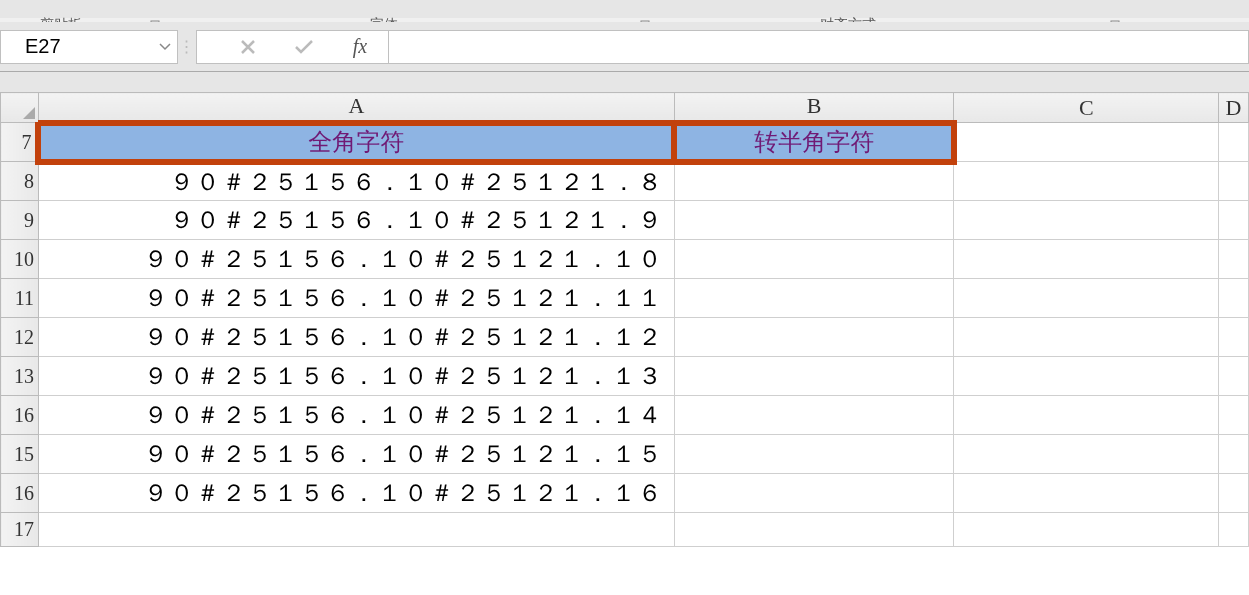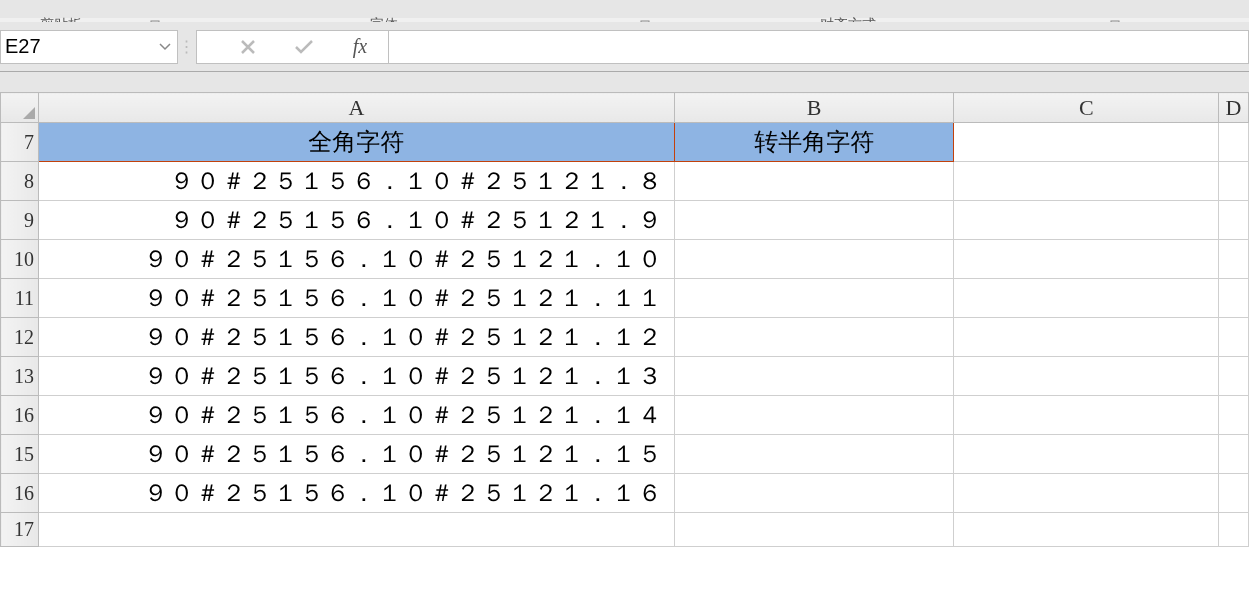--- a/index.html
+++ b/index.html
@@ -62,21 +62,21 @@
       padding: 8px 0;
       border-bottom: 1px solid #aaa;
     }
     .name-box {
       background: #fff;
       border: 1px solid #c0c0c0;
       height: 34px;
       width: 178px;
       display: flex;
       align-items: center;
-      padding: 0 4px;
+      padding: 0 24px;
       font-size: 20px;
       position: relative;
     }
     .name-box-dropdown {
       position: absolute;
       right: 6px;
       top: 50%;
       transform: translateY(-50%);
     }
     .name-box-dropdown svg { display: block; }
@@ -195,22 +195,22 @@
       white-space: nowrap;
       overflow: hidden;
       text-align: right;
     }
     
     .header-cell {
       background: #8eb4e3;
       text-align: center;
       font-family: "SimSun", "Microsoft YaHei", serif;
       font-size: 24px;
-      color: #000000;
-      border: 1px solid #c2410c;
+      color: #701a75;
+      border: 6px solid #c2410c;
     }
     
     .fullwidth-text {
       letter-spacing: 2px;
     }
     
     .row17 .data-cell {
       height: 34px;
     }
   </style>

